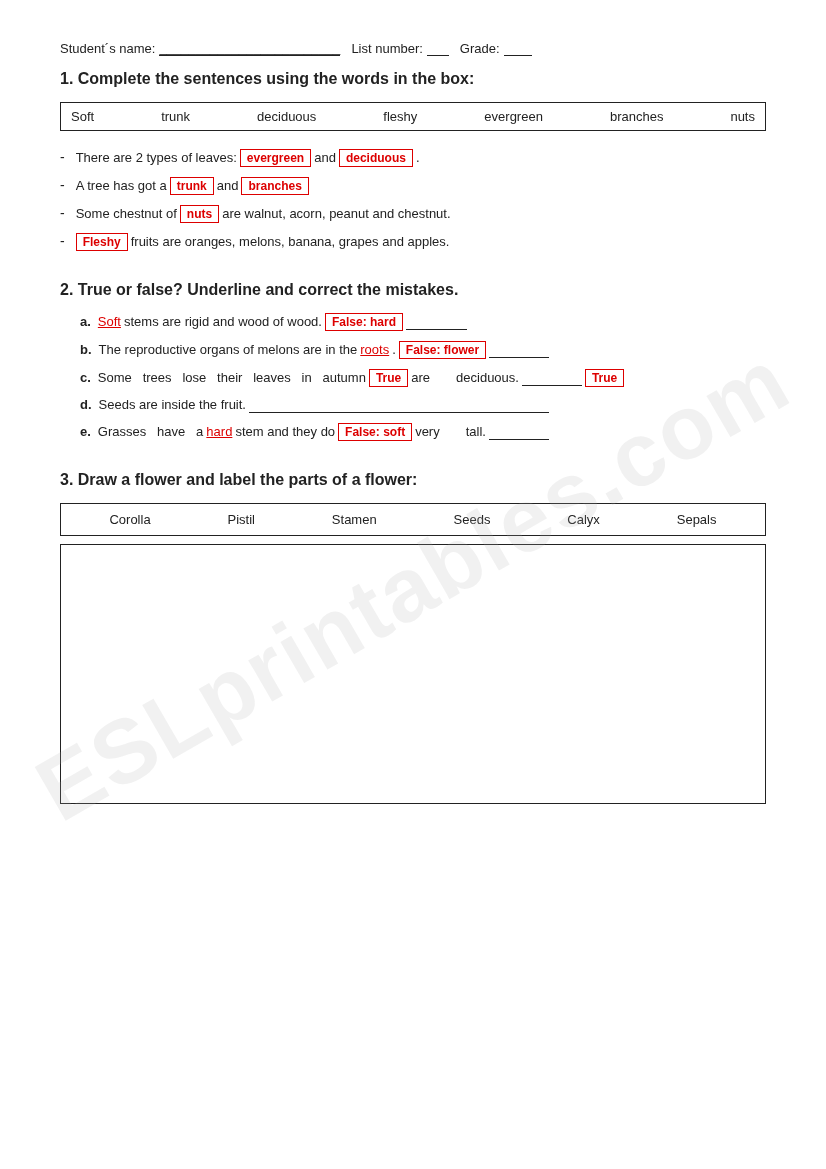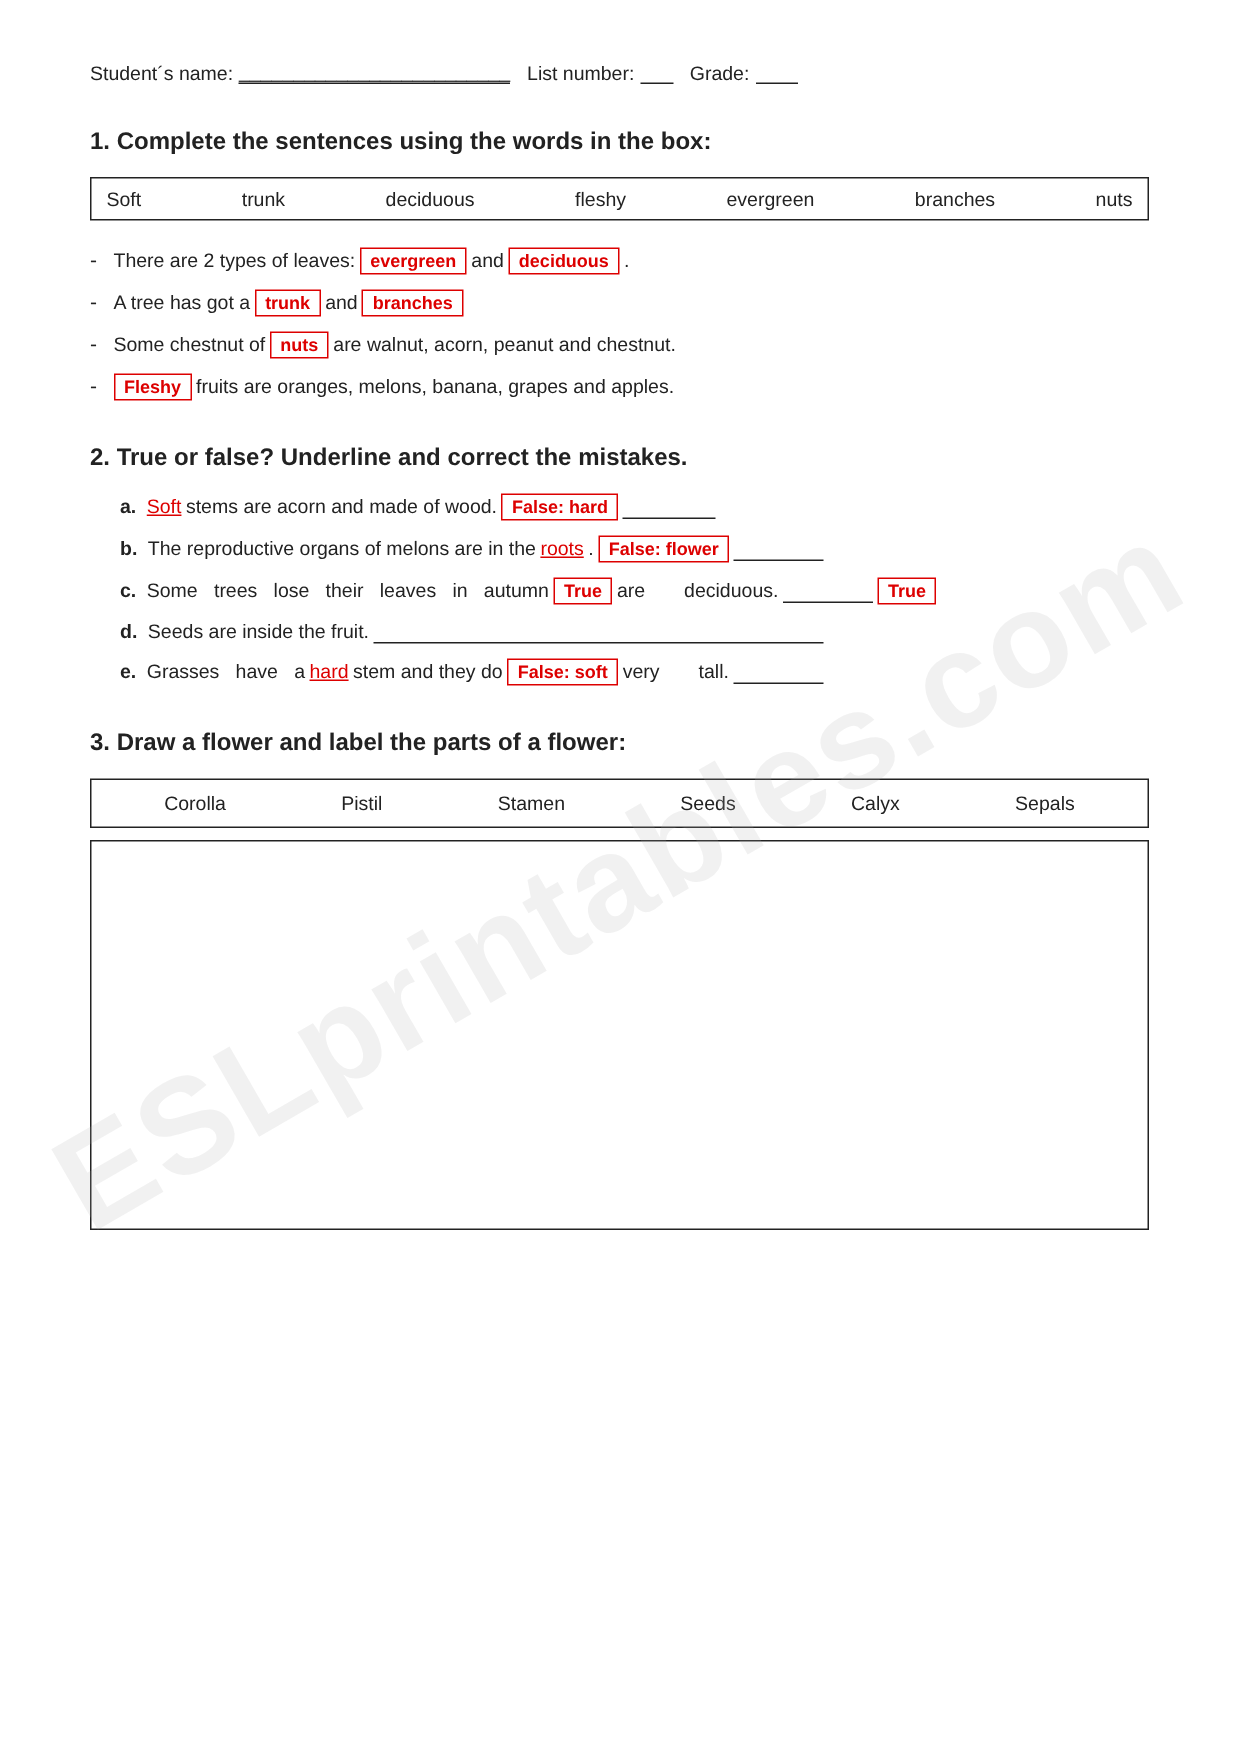--- a/index.html
+++ b/index.html
@@ -9,21 +9,21 @@
       font-size: 13px;
       color: #222;
       width: 826px;
       min-height: 1169px;
       padding: 40px 60px;
       position: relative;
     }
     .header-line {
       display: flex;
       align-items: center;
-      margin-bottom: 30px;
+      margin-bottom: 14px;
       font-size: 13px;
     }
     .header-line span { margin-right: 4px; }
     .underline-field {
       display: inline-block;
       border-bottom: 1px solid #222;
     }
     .section-title {
       font-size: 16px;
       font-weight: bold;
@@ -188,21 +188,21 @@
 </div>
 
 <div>
   <div class="section-title">2.  True or false? Underline and correct the mistakes.</div>
 
   <ul class="true-false-list">
 
     <li>
       <span class="label-letter">a.</span>
       <span class="red-underline">Soft</span>
-      <span>stems are acorn and made of wood.</span>
+      <span>stems are rigid and wood of wood.</span>
       <span class="answer-box">False: hard</span>
       <span class="underline-blank">&nbsp;&nbsp;&nbsp;&nbsp;&nbsp;&nbsp;&nbsp;&nbsp;&nbsp;&nbsp;&nbsp;&nbsp;&nbsp;&nbsp;&nbsp;&nbsp;&nbsp;</span>
     </li>
 
     <li>
       <span class="label-letter">b.</span>
       <span>The reproductive organs of melons are in the</span>
       <span class="red-underline">roots</span>
       <span>.</span>
       <span class="answer-box">False: flower</span>

